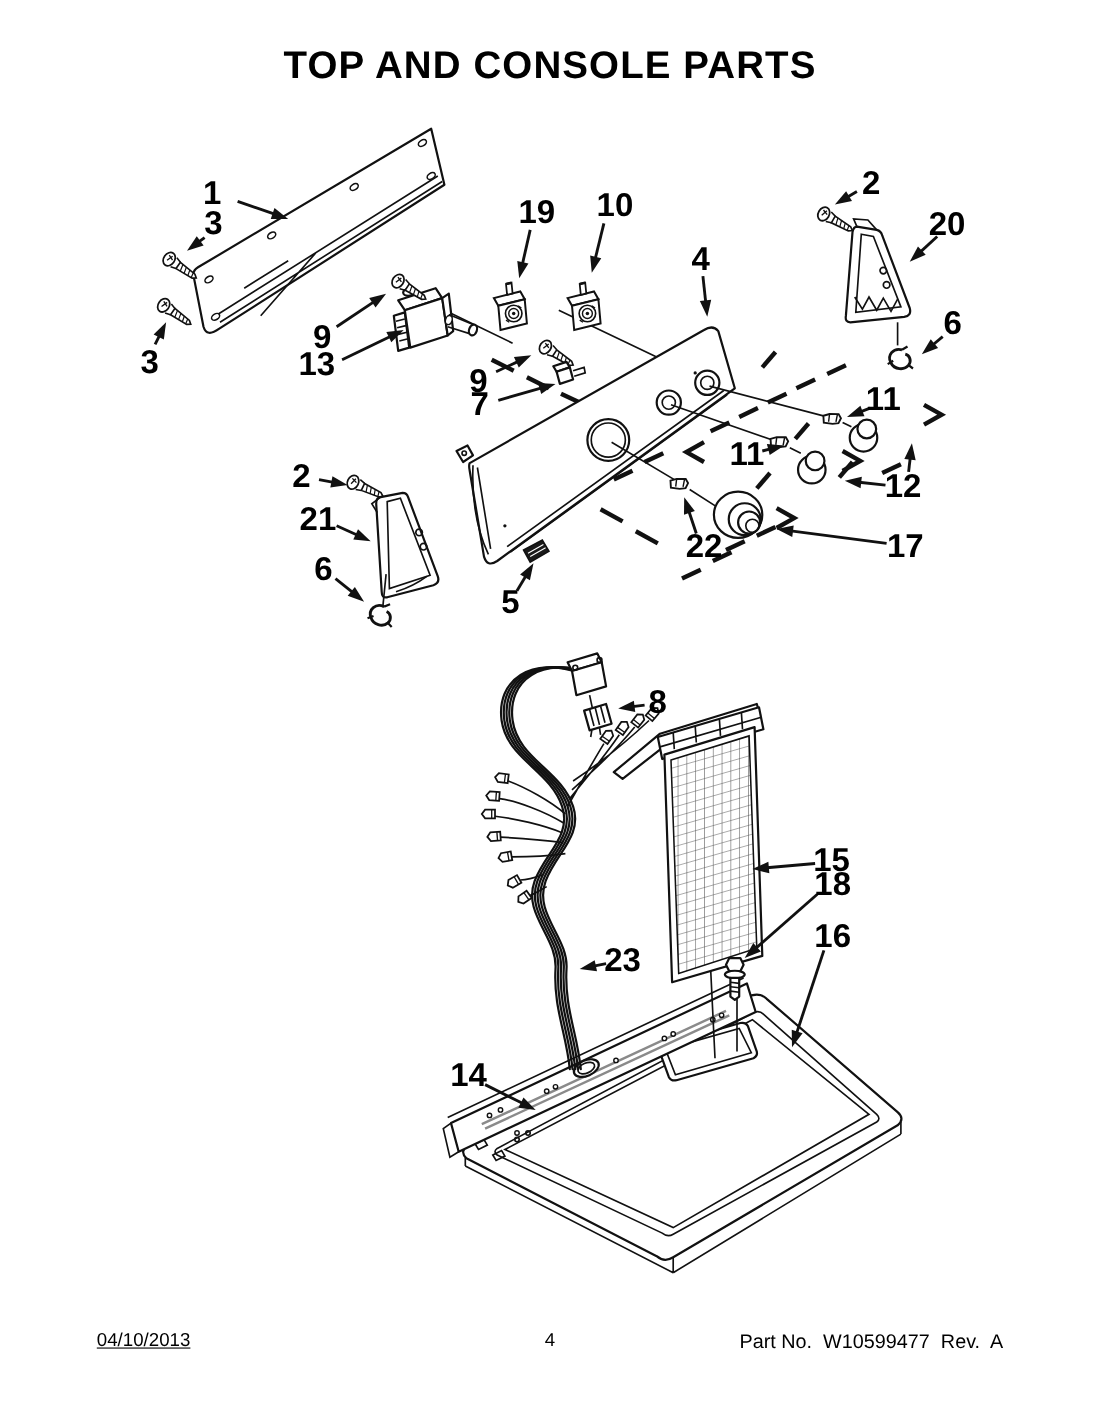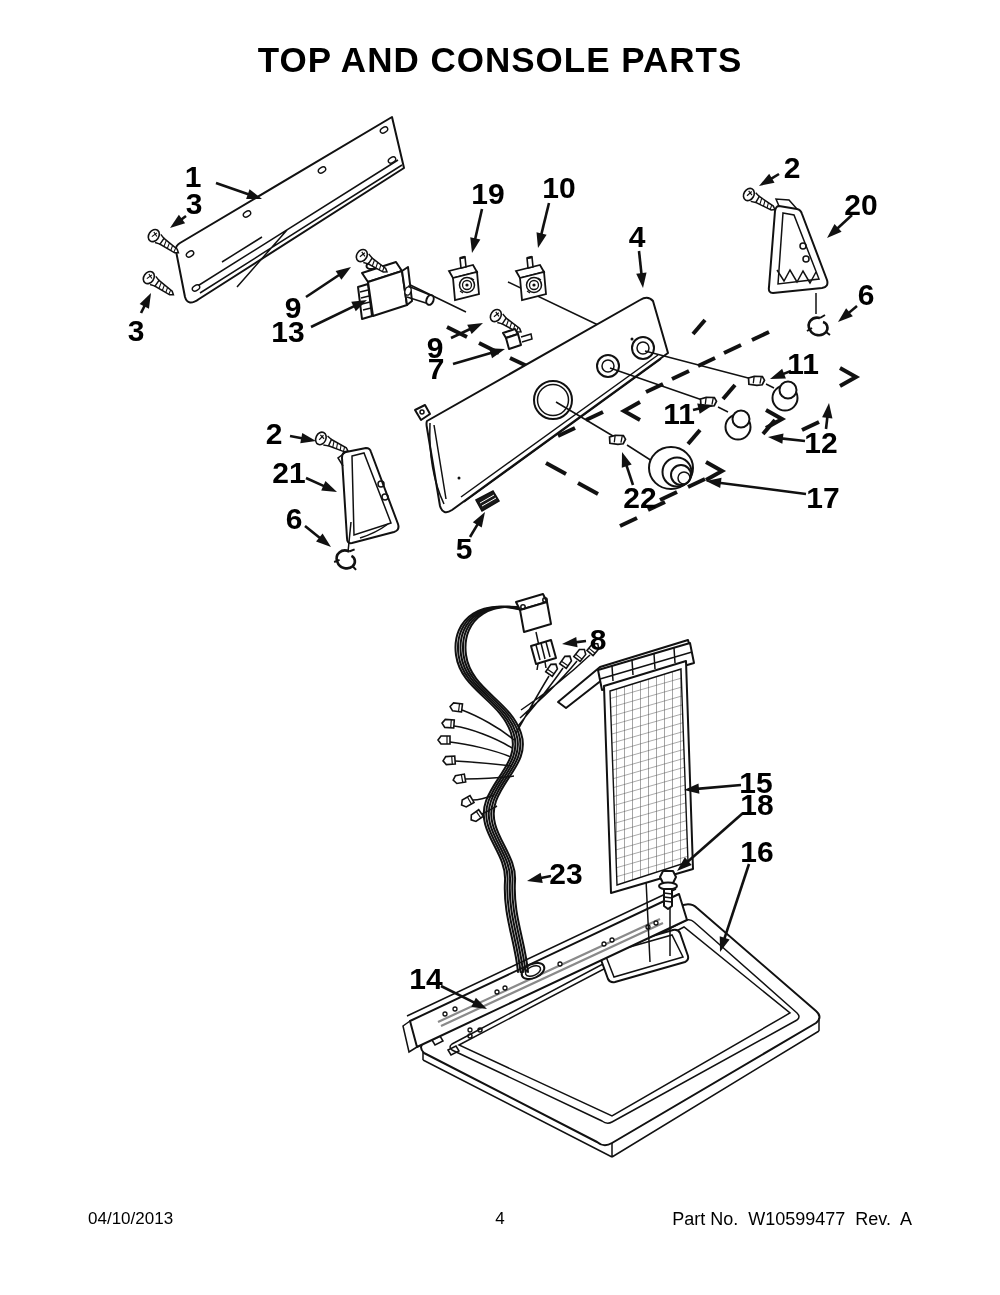--- a/index.html
+++ b/index.html
@@ -1,20 +1,20 @@
 <!DOCTYPE html>
 <html><head>
 <meta charset="utf-8">
 <style>
   html,body{margin:0;padding:0;background:#fff;}
   .page{position:relative;width:1000px;height:1280px;background:#fff;overflow:hidden;
         font-family:"Liberation Sans",sans-serif;color:#000;}
   .title{position:absolute;top:40px;left:0;width:100%;text-align:center;
          font-size:35px;font-weight:bold;letter-spacing:1px;}
-  .footer-date{position:absolute;top:1209px;left:88px;font-size:17px;}
+  .footer-date{position:absolute;top:1209px;left:88px;font-size:17px;text-decoration:underline;}
   .footer-page{position:absolute;top:1209px;left:0;width:100%;text-align:center;font-size:17px;}
   .footer-part{position:absolute;top:1209px;right:88px;font-size:18px;white-space:pre;}
   svg{position:absolute;top:0;left:0;}
   .ln{stroke:#111;stroke-width:2;fill:none;stroke-linejoin:round;stroke-linecap:round;}
   .fw{stroke:#111;stroke-width:2;fill:#fff;stroke-linejoin:round;}
   .thin{stroke:#111;stroke-width:1.5;fill:none;}
   .dash{stroke:#111;stroke-width:4;fill:none;stroke-linecap:butt;}
   .ridge{stroke:#8a8a8a;stroke-width:2.2;fill:none;}
   .callout-text{font-family:"Liberation Sans",sans-serif;font-size:30px;font-weight:bold;fill:#000;}
 </style>

